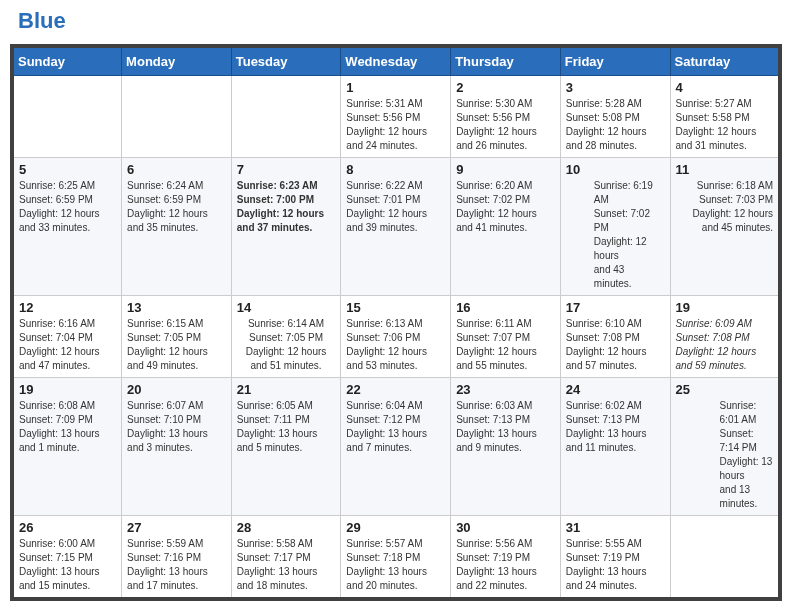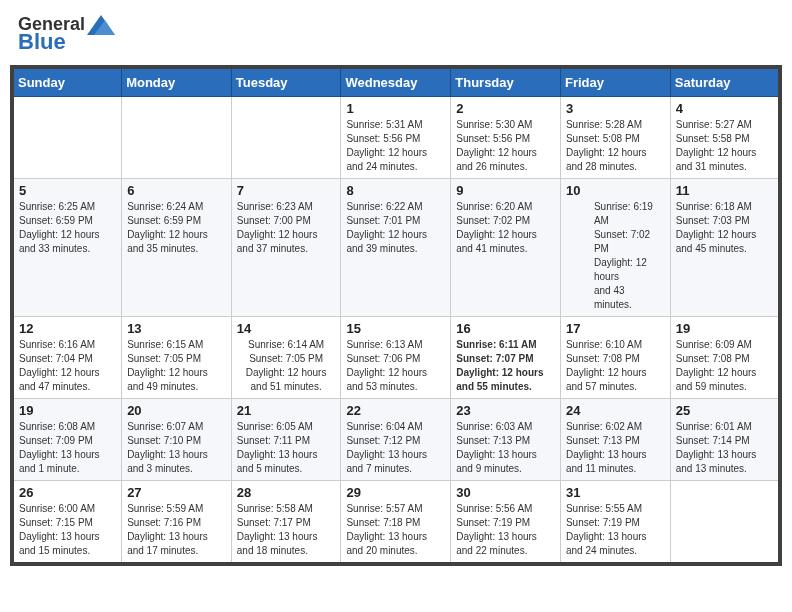--- a/index.html
+++ b/index.html
@@ -95,27 +95,20 @@
     .calendar tr:nth-child(even) td.empty-cell {
       background: #f5f7fa !important;
     }
   </style>
 </head>
 <body>
 
 <div class="header">
   <div class="logo">
     <div style="display:flex;flex-direction:column;align-items:flex-start;">
-      <div style="display:flex;align-items:center;">
-        <span class="logo-text-general">General</span>
-        <svg class="logo-icon" viewBox="0 0 28 20" xmlns="http://www.w3.org/2000/svg">
-          <polygon points="0,20 14,0 28,20" fill="#2a6ebb"></polygon>
-          <polygon points="7,20 18,5 28,20" fill="#5b9bd5" opacity="0.7"></polygon>
-        </svg>
-      </div>
       <span class="logo-text-blue" style="margin-top:-6px;">Blue</span>
     </div>
   </div>
   <div class="title-block">
   </div>
 </div>
 
 <table class="calendar">
   <thead>
     <tr>
@@ -172,21 +165,21 @@
         </td>
         <td>
           <span class="day-number">6</span>
           <div class="day-info" style="white-space: pre-line;">Sunrise: 6:24 AM
 Sunset: 6:59 PM
 Daylight: 12 hours
 and 35 minutes.</div>
         </td>
         <td>
           <span class="day-number">7</span>
-          <div class="day-info" style="white-space: pre-line;">Sunrise: 6:23 AM
+          <div class="day-info" style="white-space: pre-line; font-weight: bold;">Sunrise: 6:23 AM
 Sunset: 7:00 PM
 Daylight: 12 hours
 and 37 minutes.</div>
         </td>
         <td>
           <span class="day-number">8</span>
           <div class="day-info" style="white-space: pre-line;">Sunrise: 6:22 AM
 Sunset: 7:01 PM
 Daylight: 12 hours
 and 39 minutes.</div>
@@ -200,21 +193,21 @@
         </td>
         <td>
           <span class="day-number">10</span>
           <div class="day-info" style="white-space: pre-line; margin-left: 28px;">Sunrise: 6:19 AM
 Sunset: 7:02 PM
 Daylight: 12 hours
 and 43 minutes.</div>
         </td>
         <td>
           <span class="day-number">11</span>
-          <div class="day-info" style="white-space: pre-line;">Sunrise: 6:18 AM
+          <div class="day-info" style="white-space: pre-line; text-align: right;">Sunrise: 6:18 AM
 Sunset: 7:03 PM
 Daylight: 12 hours
 and 45 minutes.</div>
         </td>
       </tr>
       <tr>
         <td>
           <span class="day-number">12</span>
           <div class="day-info" style="white-space: pre-line;">Sunrise: 6:16 AM
 Sunset: 7:04 PM
@@ -237,35 +230,35 @@
         </td>
         <td>
           <span class="day-number">15</span>
           <div class="day-info" style="white-space: pre-line;">Sunrise: 6:13 AM
 Sunset: 7:06 PM
 Daylight: 12 hours
 and 53 minutes.</div>
         </td>
         <td>
           <span class="day-number">16</span>
-          <div class="day-info" style="white-space: pre-line; font-weight: bold;">Sunrise: 6:11 AM
+          <div class="day-info" style="white-space: pre-line;">Sunrise: 6:11 AM
 Sunset: 7:07 PM
 Daylight: 12 hours
 and 55 minutes.</div>
         </td>
         <td>
           <span class="day-number">17</span>
           <div class="day-info" style="white-space: pre-line;">Sunrise: 6:10 AM
 Sunset: 7:08 PM
 Daylight: 12 hours
 and 57 minutes.</div>
         </td>
         <td>
           <span class="day-number">19</span>
-          <div class="day-info" style="white-space: pre-line;">Sunrise: 6:09 AM
+          <div class="day-info" style="white-space: pre-line; font-style: italic;">Sunrise: 6:09 AM
 Sunset: 7:08 PM
 Daylight: 12 hours
 and 59 minutes.</div>
         </td>
       </tr>
       <tr>
         <td>
           <span class="day-number">19</span>
           <div class="day-info" style="white-space: pre-line;">Sunrise: 6:08 AM
 Sunset: 7:09 PM
@@ -302,21 +295,21 @@
         </td>
         <td>
           <span class="day-number">24</span>
           <div class="day-info" style="white-space: pre-line;">Sunrise: 6:02 AM
 Sunset: 7:13 PM
 Daylight: 13 hours
 and 11 minutes.</div>
         </td>
         <td>
           <span class="day-number">25</span>
-          <div class="day-info" style="white-space: pre-line;">Sunrise: 6:01 AM
+          <div class="day-info" style="white-space: pre-line; margin-left: 44px;">Sunrise: 6:01 AM
 Sunset: 7:14 PM
 Daylight: 13 hours
 and 13 minutes.</div>
         </td>
       </tr>
       <tr>
         <td>
           <span class="day-number">26</span>
           <div class="day-info" style="white-space: pre-line;">Sunrise: 6:00 AM
 Sunset: 7:15 PM

